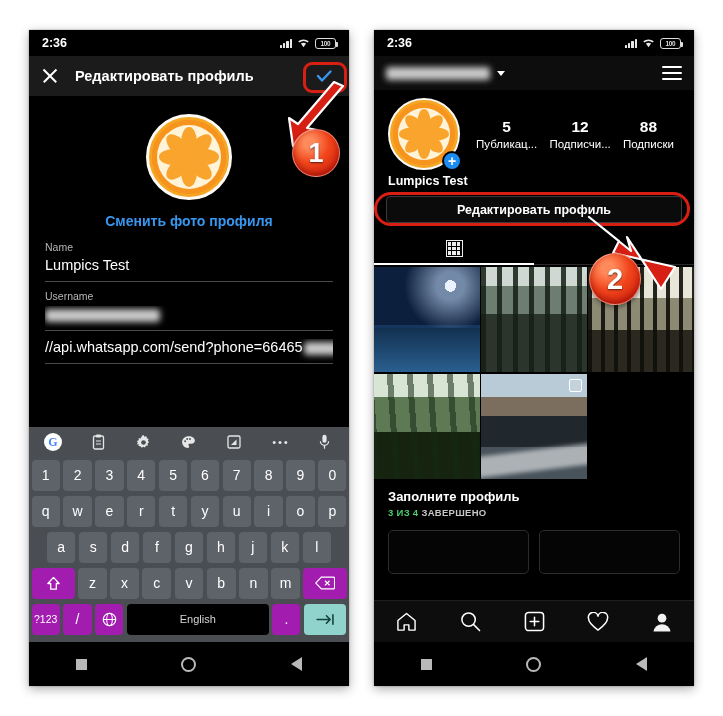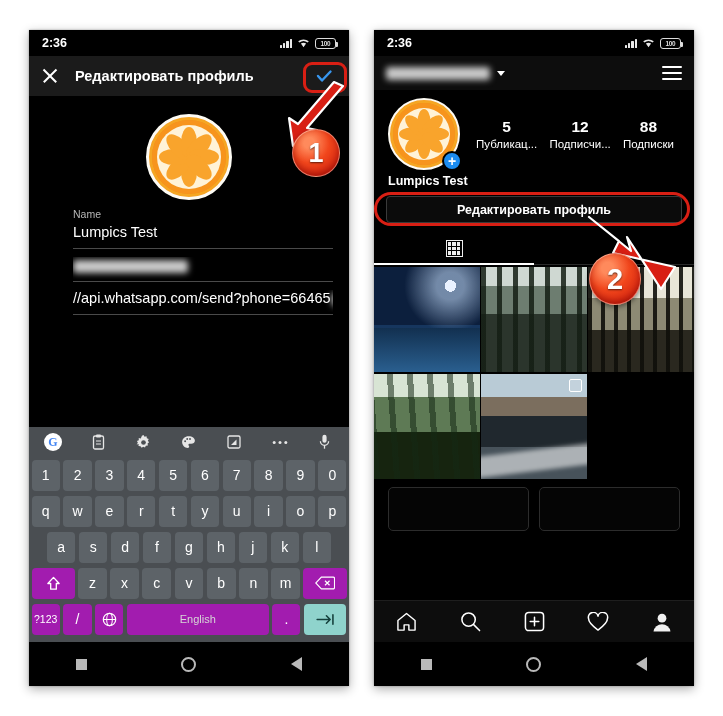--- a/index.html
+++ b/index.html
@@ -68,41 +68,41 @@
   .orange .flesh{ position:absolute; inset:8px; border-radius:50%; background:#fff3d8; }
   .seg {
     position:absolute; left:50%; top:50%; width:16px; height:30px;
     background:#f9a42c; transform-origin: 50% 0%;
     border-radius: 40% 40% 55% 55%;
   }
   .ep-changephoto {
     text-align:center; color:#3897f0; font-size:14px; font-weight:600;
     margin: 13px 0 4px;
   }
-  .field { padding: 8px 16px 0; margin-left: 28px; }
+  .field { padding: 8px 16px 0; }
   .field-label{ color:#b7b7b7; font-size:10.5px; margin-bottom:4px;}
   .field-value{ color:#fff; font-size:14.5px; padding-bottom:8px; min-height:22px;
     border-bottom:1px solid #4a4a4a; white-space:nowrap; overflow:hidden;}
   .redact { display:inline-block; background:#c9c9c9; border-radius:3px;
     filter: blur(3.2px); vertical-align:middle; }
 
   
   .kb { position:absolute; left:0; right:0; bottom:44px; background:#4a4e52; padding-bottom:5px;}
   .kb-toolbar{ height:30px; display:flex; align-items:center; padding:0 12px; gap:0; justify-content:space-between;}
   .kb-toolbar .ti { width:24px; height:20px; display:flex; align-items:center; justify-content:center; color:#e6e6e6;}
   .g-logo{ width:18px;height:18px;border-radius:50%;background:#fff;display:flex;align-items:center;justify-content:center;font-size:12px;font-weight:700;color:#4285f4;font-family:"Liberation Serif",serif;}
   .kb-row{ display:flex; justify-content:center; gap:3.5px; padding: 2.5px 2.5px; }
   .key{
     background:#5d6368; border-radius:4px; color:#fff; font-size:14px;
     height:31px; display:flex; align-items:center; justify-content:center;
     flex:1 1 0; min-width:0; cursor:pointer;
   }
   .key.dark{ background:#a21caf; }
   .key.wide{ flex:1.5 1 0; }
-  .key.space{ flex:5 1 0; background:#a21caf; font-size:11px; color:#d6d6d6;text-align:center;}
+  .key.space{ flex:5 1 0; background:#000000; font-size:11px; color:#d6d6d6;text-align:center;}
   .key.enter{ background:#8fd3cc; color:#1c3a38; flex:1.5 1 0;}
   .key.small{ font-size:10.5px; }
 
   
   .navbar{ position:absolute; left:0; right:0; bottom:0; height:44px; background:#000;
     display:flex; align-items:center; justify-content:space-around; }
   .nav-sq{ width:11px; height:11px; background:#b9b9b9;}
   .nav-ci{ width:15px; height:15px; border:2px solid #b9b9b9; border-radius:50%;}
   .nav-tr{ width:0;height:0;border-top:7px solid transparent;border-bottom:7px solid transparent;border-right:11px solid #b9b9b9;}
 
@@ -224,27 +224,29 @@
           <div class="seg" style="transform:translate(-50%,0) rotate(45deg)"></div>
           <div class="seg" style="transform:translate(-50%,0) rotate(90deg)"></div>
           <div class="seg" style="transform:translate(-50%,0) rotate(135deg)"></div>
           <div class="seg" style="transform:translate(-50%,0) rotate(180deg)"></div>
           <div class="seg" style="transform:translate(-50%,0) rotate(225deg)"></div>
           <div class="seg" style="transform:translate(-50%,0) rotate(270deg)"></div>
           <div class="seg" style="transform:translate(-50%,0) rotate(315deg)"></div>
         </div>
       </div>
 
+      <div class="ep-changephoto">Сменить фото профиля</div>
 
       <div class="field">
         <div class="field-label">Name</div>
         <div class="field-value">Lumpics Test</div>
       </div>
 
       <div class="field">
+        <div class="field-label">Username</div>
         <div class="field-value">
           <span class="redact" style="width:115px;height:13px;"></span>
         </div>
       </div>
 
       <div class="field">
         <div class="field-value">
           <span>//api.whatsapp.com/send?phone=66465</span><span class="redact" style="width:58px;height:13px;margin-left:1px;"></span>
         </div>
       </div>
@@ -475,20 +477,26 @@
       <div class="cell c1"></div>
       <div class="cell c2"></div>
       <div class="cell c3"></div>
       <div class="cell c4"></div>
       <div class="cell c5">
           <span class="multi-ico"></span>
         </div>
       <div class="cell c6"></div>
     </div>
 
+    <div class="ig-complete">
+      <div class="ig-ct">Заполните профиль</div>
+      <div class="ig-cs">
+        <b>3 ИЗ 4</b><span> ЗАВЕРШЕНО</span>
+      </div>
+    </div>
     <div class="ig-cards">
       <div class="ig-card"></div>
       <div class="ig-card"></div>
     </div>
 
     <div class="ig-bottomnav">
       <span class="bn">
         <svg width="21" height="20" viewBox="0 0 22 21">
             <path d="M11 1.5 L20 9 V19 H13.5 V13.5 H8.5 V19 H2 V9 Z" fill="none" stroke="#fff" stroke-width="1.5" stroke-linejoin="round"></path>
           </svg>

